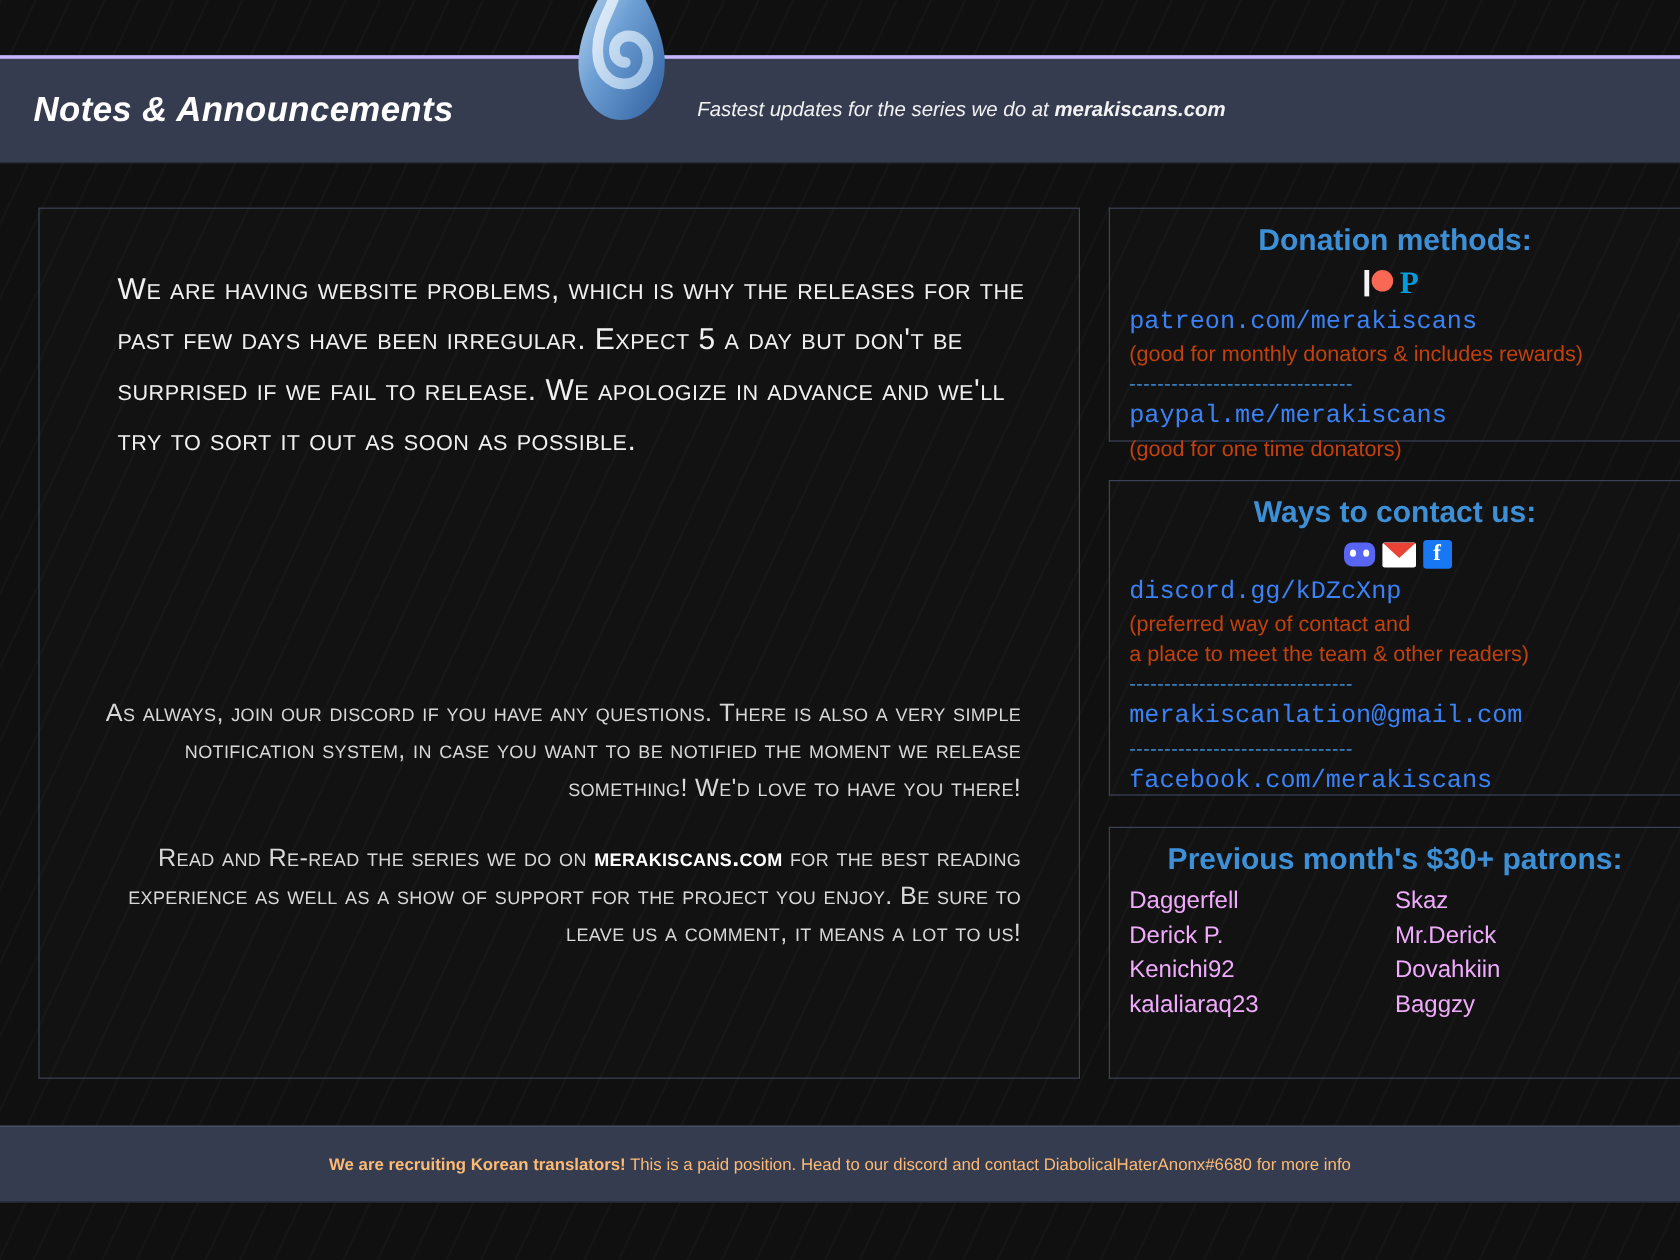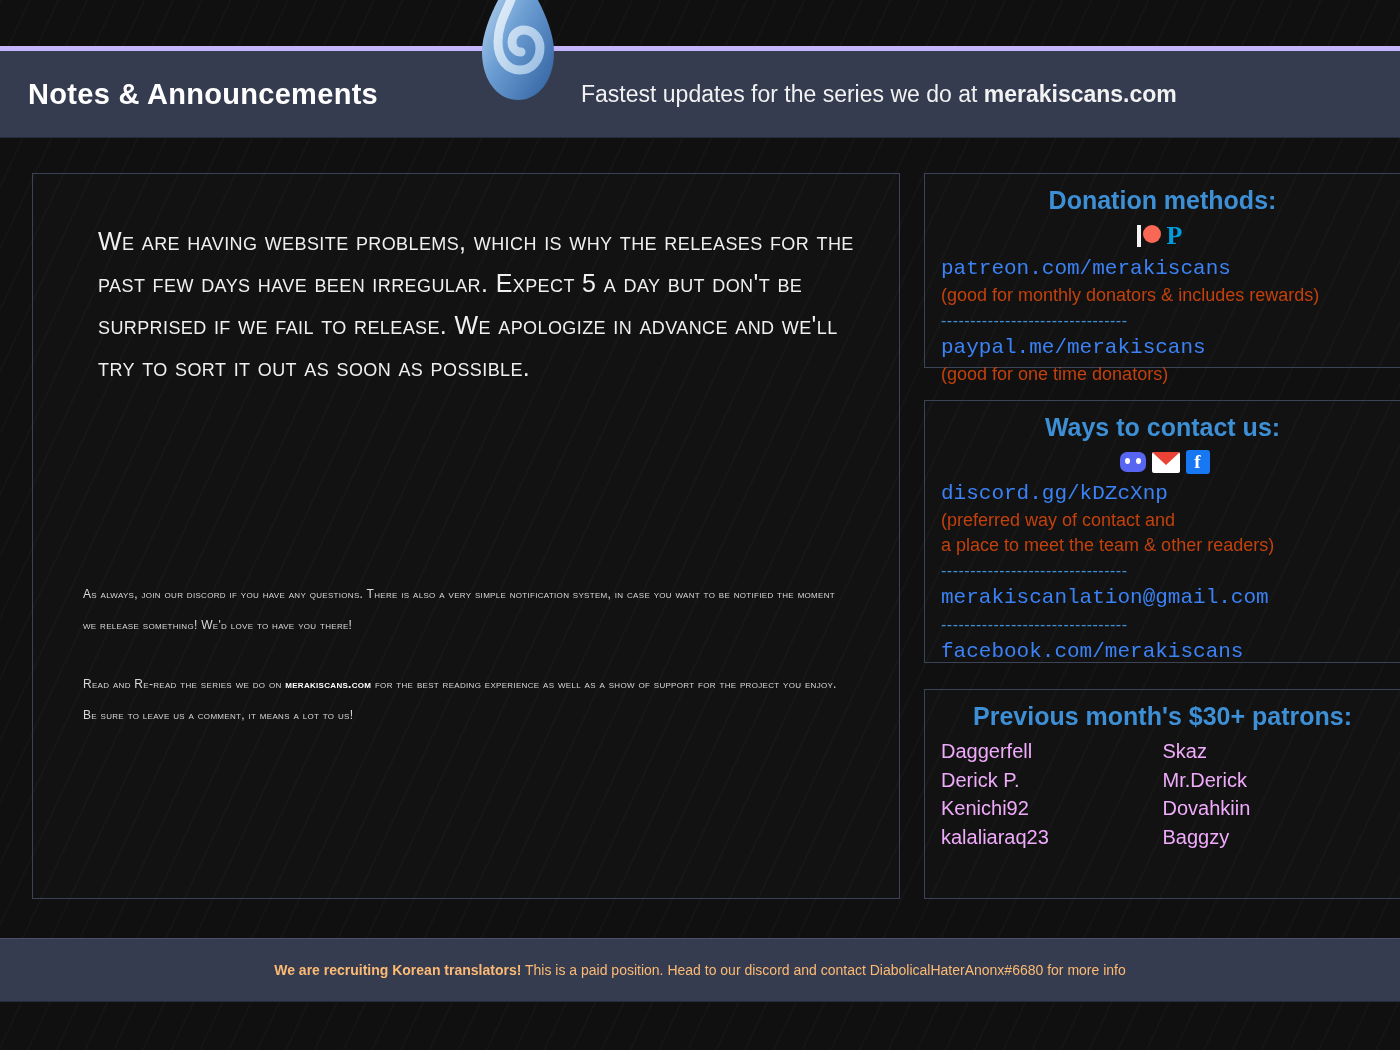--- a/index.html
+++ b/index.html
@@ -30,36 +30,37 @@
     position: absolute;
     inset: 0;
   }
 
   
   .header {
     position: absolute;
     left: 0; top: 46px;
     width: 1400px; height: 86px;
     background: #353c50;
-    border-top: 5px solid #c4b5fd;
+    border-top: 3px solid #c4b5fd;
     border-bottom: 1px solid #272c3c;
     display: flex;
     align-items: center;
+    font-style: italic;
   }
   .header-title {
     color: #ffffff;
     font-size: 29px;
     font-weight: bold;
     letter-spacing: 0.3px;
     margin-left: 28px;
     white-space: nowrap;
   }
   .header-sub {
     color: #f2f2f2;
-    font-size: 23px;
+    font-size: 17px;
     position: absolute;
     left: 581px;
     white-space: nowrap;
   }
   .header-sub b { font-weight: bold; }
 
   
   .logo {
     position: absolute;
     left: 470px;
@@ -89,23 +90,23 @@
     color: #f0f0f0;
     font-size: 25px;
     line-height: 42px;
     font-variant: small-caps;
     letter-spacing: 0.4px;
   }
   .sub-note {
     position: absolute;
     left: 50px; top: 405px;
     width: 768px;
-    text-align: left;
+    text-align: right;
     color: #d8d8d8;
-    font-size: 12px;
+    font-size: 21px;
     line-height: 31px;
     font-variant: small-caps;
     letter-spacing: 0.3px;
   }
   .sub-note .para2 { margin-top: 28px; }
   .sub-note b { font-weight: bold; color: #ffffff; }
 
   
   .card {
     position: absolute;

